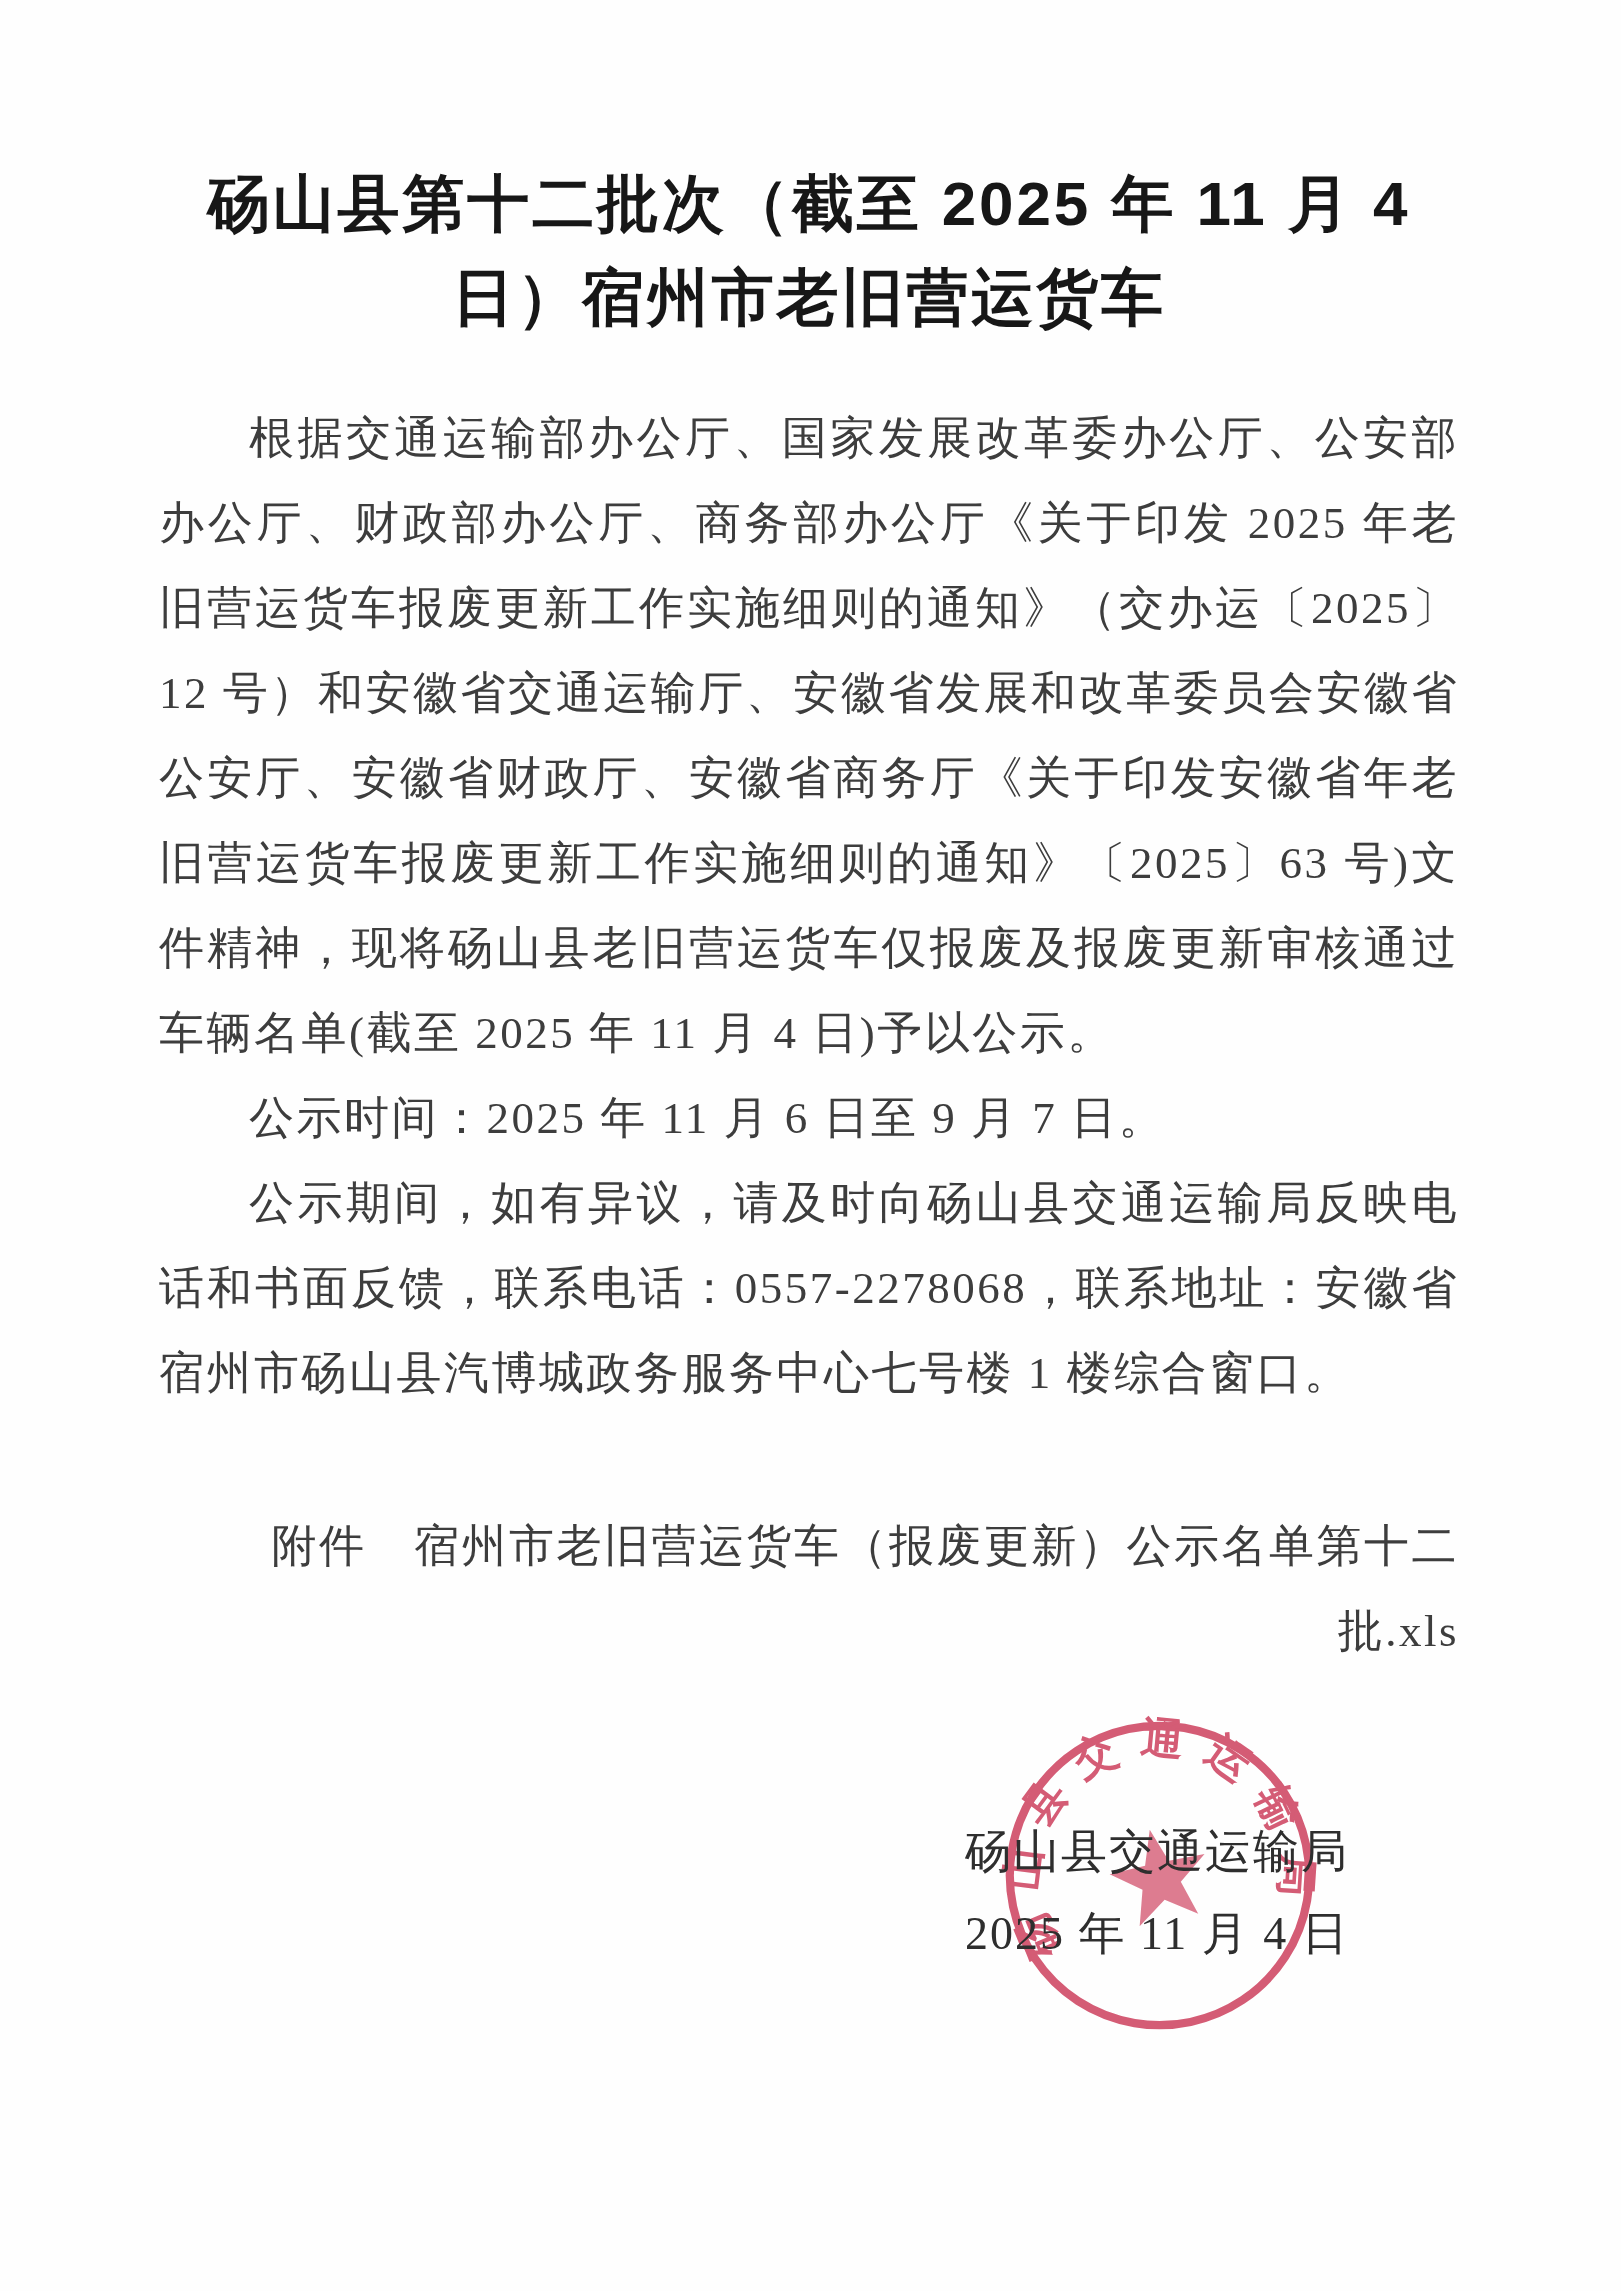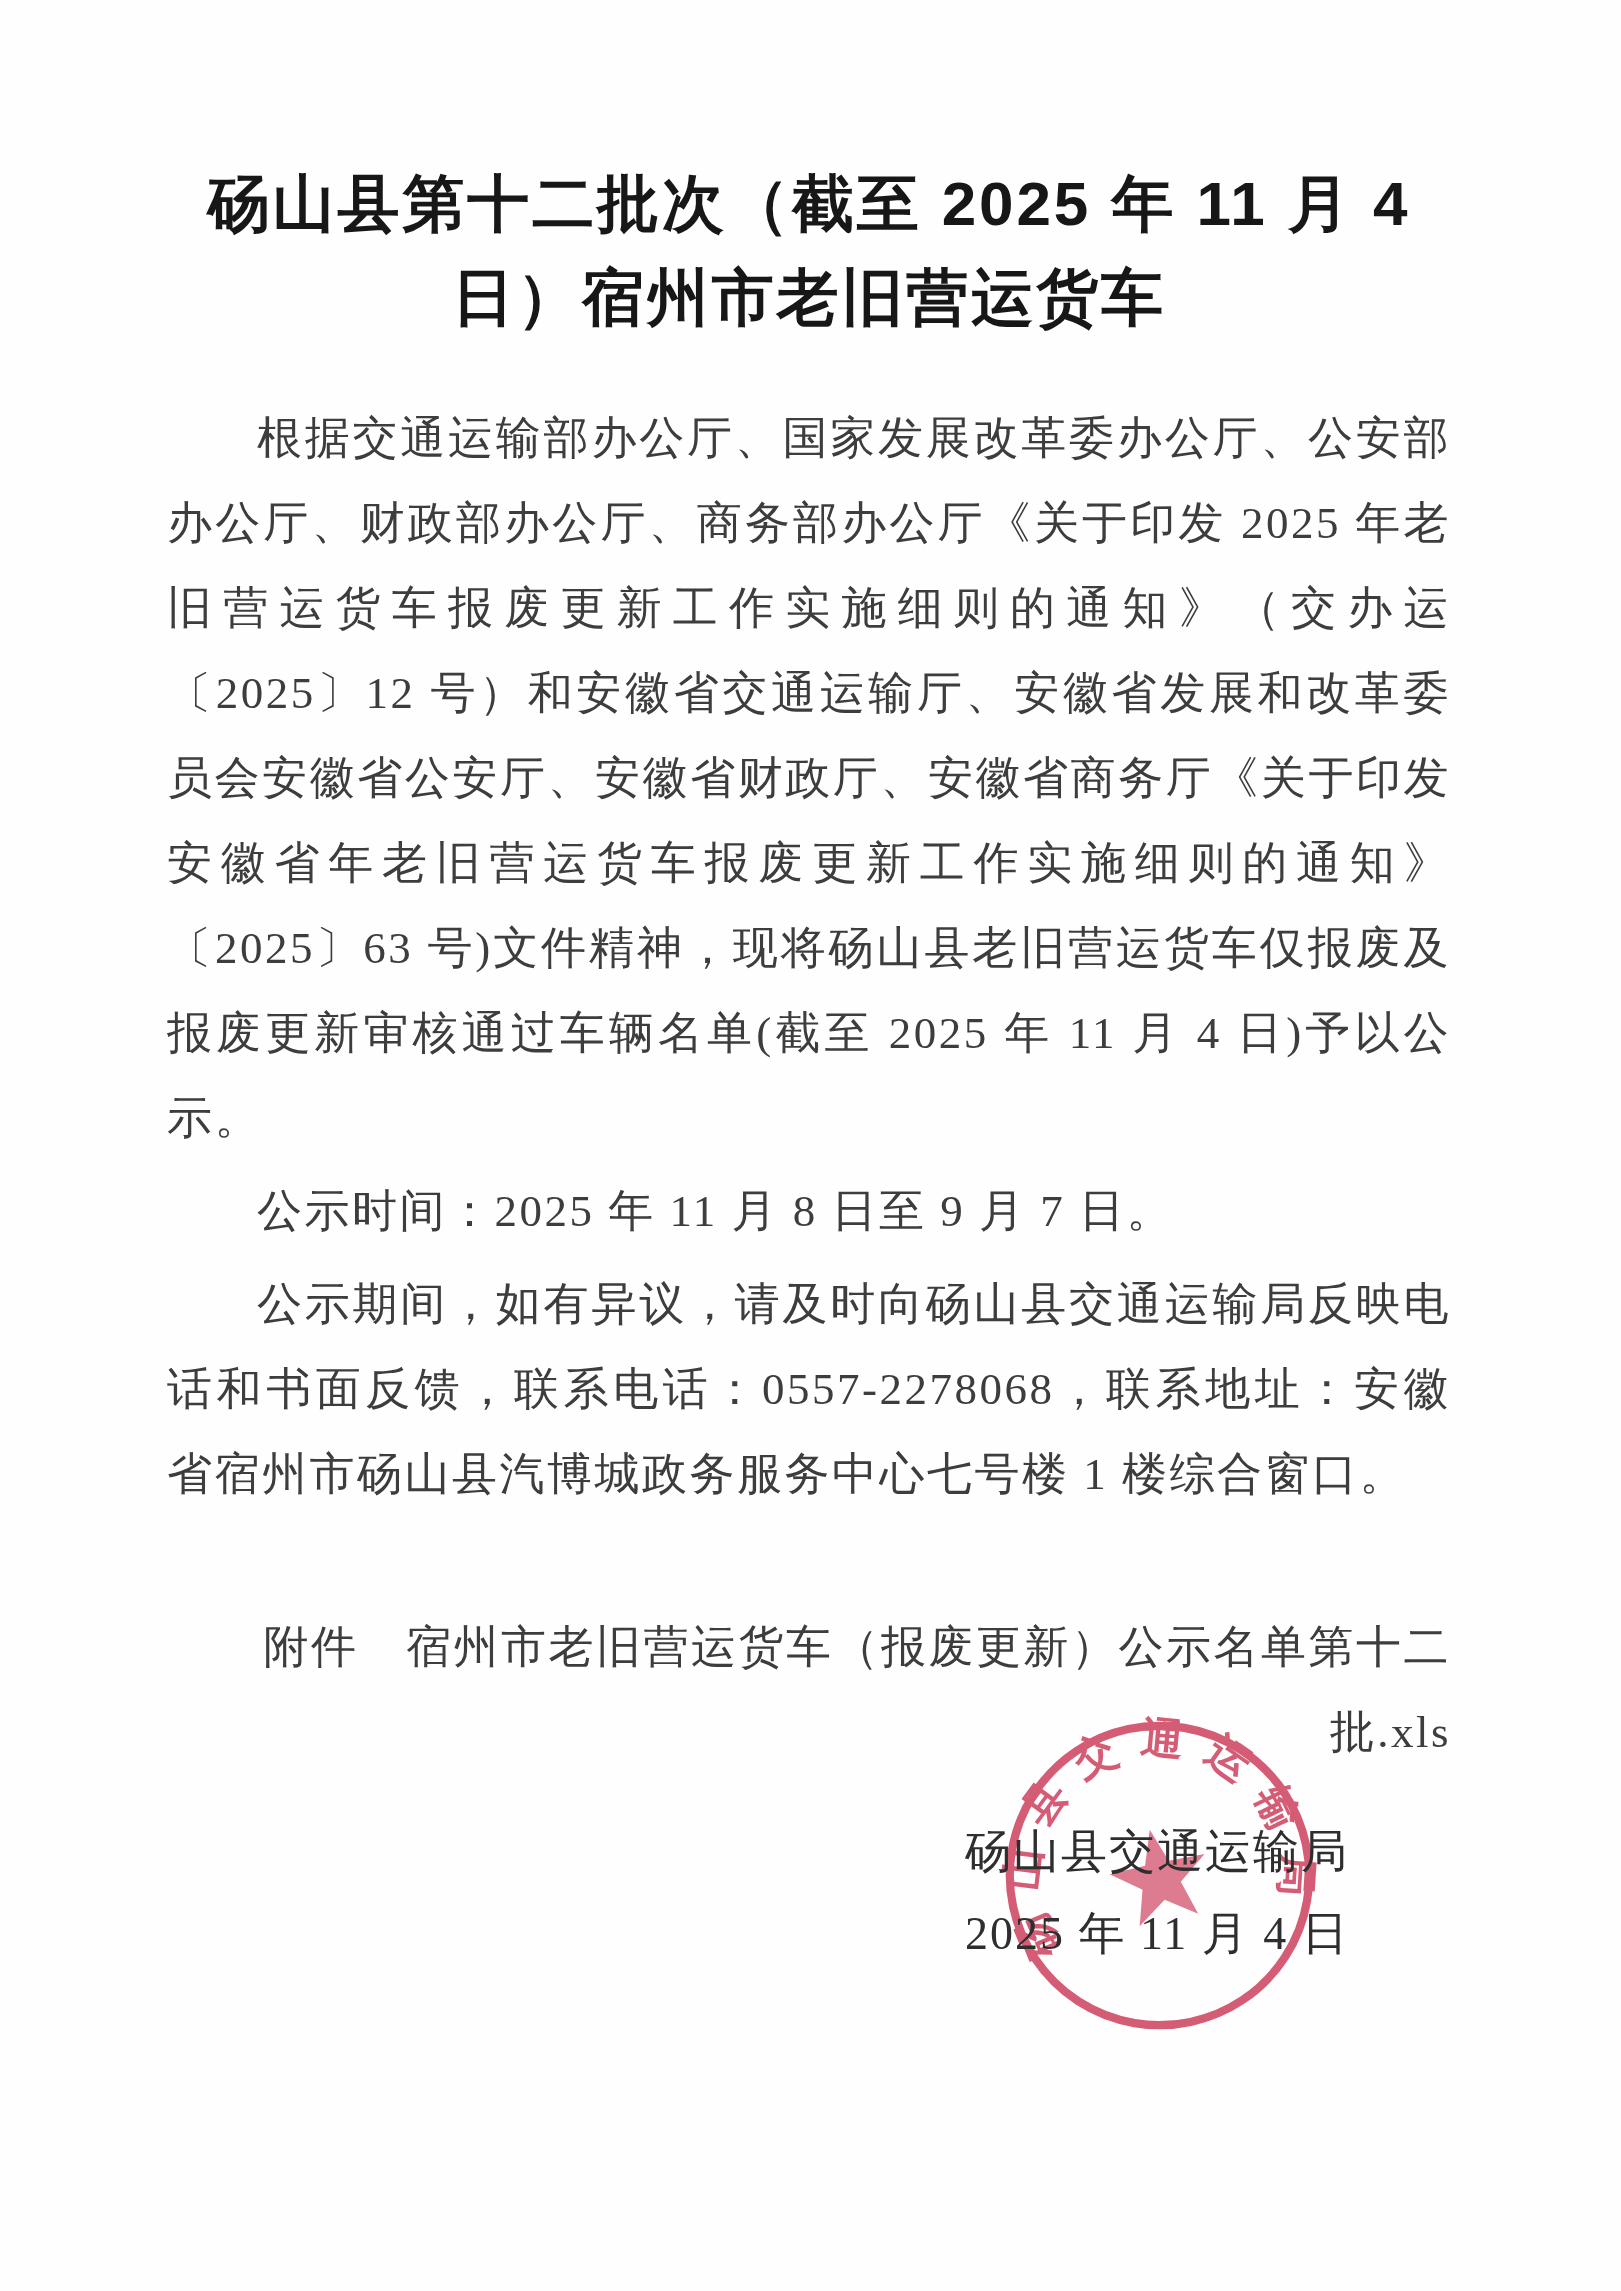--- a/index.html
+++ b/index.html
@@ -28,21 +28,21 @@
     font-weight: bold;
     font-size: 62px;
     line-height: 94px;
     letter-spacing: 2.9px;
     color: #171717;
   }
   .title .tline {
     display: block;
   }
   .body-text p {
-    margin: 8px;
+    margin: 0;
     font-size: 45px;
     line-height: 85px;
     letter-spacing: 2.5px;
     color: #3d3d3d;
     text-align: justify;
     text-justify: inter-character;
     text-indent: 2em;
     font-weight: 400;
   }
   .body-text p.attachment {
@@ -94,21 +94,21 @@
 
   <div class="content">
 
     <h1 class="title">
       <span class="tline">砀山县第十二批次（截至 2025 年 11 月 4</span>
       <span class="tline">日）宿州市老旧营运货车</span>
     </h1>
 
     <div class="body-text">
       <p>根据交通运输部办公厅、国家发展改革委办公厅、公安部办公厅、财政部办公厅、商务部办公厅《关于印发 2025 年老旧营运货车报废更新工作实施细则的通知》（交办运〔2025〕12 号）和安徽省交通运输厅、安徽省发展和改革委员会安徽省公安厅、安徽省财政厅、安徽省商务厅《关于印发安徽省年老旧营运货车报废更新工作实施细则的通知》〔2025〕63 号)文件精神，现将砀山县老旧营运货车仅报废及报废更新审核通过车辆名单(截至 2025 年 11 月 4 日)予以公示。</p>
-      <p>公示时间：2025 年 11 月 8 日至 9 月 7 日。</p>
+      <p>公示时间：2025 年 11 月 6 日至 9 月 7 日。</p>
       <p>公示期间，如有异议，请及时向砀山县交通运输局反映电话和书面反馈，联系电话：0557-2278068，联系地址：安徽省宿州市砀山县汽博城政务服务中心七号楼 1 楼综合窗口。</p>
       <p class="attachment">附件　宿州市老旧营运货车（报废更新）公示名单第十二批.xls</p>
     </div>
 
   </div>
 
   <svg class="stamp" viewBox="0 0 400 400" aria-hidden="true">
     <circle class="stamp-ring" cx="200" cy="200" r="182"></circle>
     <polygon class="stamp-star" points="200,143 214.7,184.8 259,185.8 223.8,212.7 236.4,255.2 200,230 163.6,255.2 176.2,212.7 141,185.8 185.3,184.8"></polygon>
     <path id="stamp-arc" d="M 71.8,274 A 148,148 0 1 1 328.2,274" fill="none"></path>

